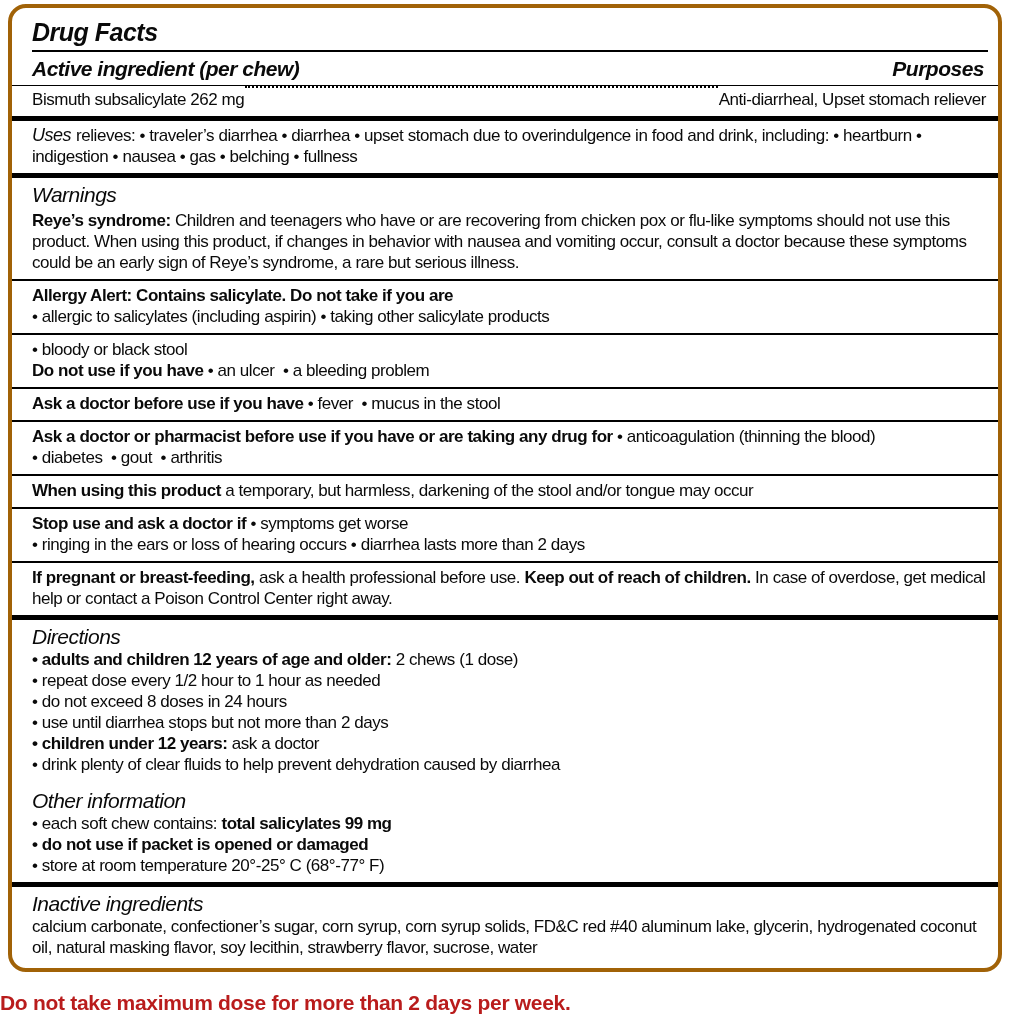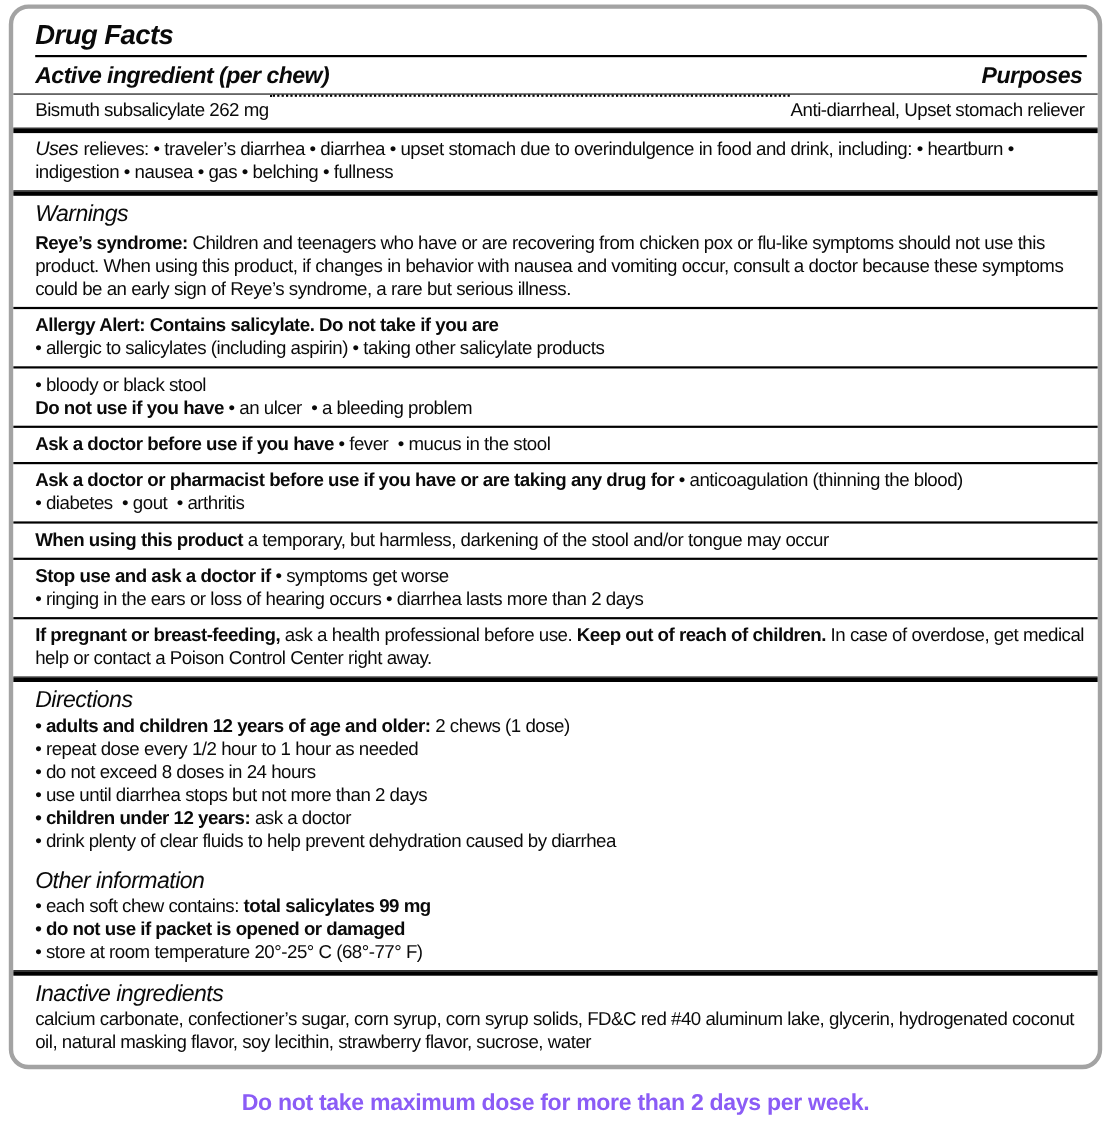--- a/index.html
+++ b/index.html
@@ -4,21 +4,21 @@
 <style>
   * { box-sizing: border-box; }
   html, body { margin:0; padding:0; }
   body {
     width:1010px; height:1024px; position:relative; overflow:hidden;
     background:#ffffff; color:#0a0a0a;
     font-family:"Liberation Sans","DejaVu Sans",sans-serif;
   }
   .label {
     position:absolute; top:4px; left:8px; width:994px;
-    background:#fff; border:4px solid #a3a3a3; border-radius:18px;
+    background:#fff; border:4px solid #a16207; border-radius:18px;
     overflow:hidden;
   }
   .h1 {
     font-size:25px; font-weight:bold; font-style:italic;
     letter-spacing:-0.5px; padding:10px 18px 4px 20px; line-height:28px;
   }
   .rule-title { border-top:2.5px solid #000; margin:0 10px 0 20px; }
   .active-head { display:flex; justify-content:space-between; padding:5px 14px 4px 20px; }
   .h2 { font-size:21px; font-weight:bold; font-style:italic; letter-spacing:-0.5px; line-height:24px; }
   .rule-thin { border-top:1.5px solid #000; }
@@ -29,22 +29,22 @@
   .leader { flex:1; border-bottom:2px dotted #000; margin:0 1px; transform:translateY(-3px); min-width:20px; }
   .sec { padding:4px 8px 6px 20px; }
   .sec-tight-top { padding-top:2px; }
   .h-inline { font-size:18px; font-weight:normal; font-style:italic; letter-spacing:-0.5px; margin-right:5px;margin-top:45px; }
   .h-block { font-size:21px; font-weight:normal; font-style:italic; letter-spacing:-0.5px; display:block; line-height:25px; }
   .warnhead { padding:4px 8px 1px 20px; }
   b { font-weight:bold; }
   p.para { margin:0; }
   .gap { height:13px; }
   .footer {
-    position:absolute; top:991px; left:0; width:1010px; text-align:center;
-    font-size:21px; font-weight:bold; letter-spacing:-0.3px; color:#8b5cf6;
+    position:absolute; top:991px; left:0; width:1010px; 
+    font-size:21px; font-weight:bold; letter-spacing:-0.3px; color:#b91c1c;
   }
 </style>
 </head>
 <body>
 
 <div class="label">
 
   <div class="h1">Drug Facts</div>
   <div class="rule-title"></div>
 

